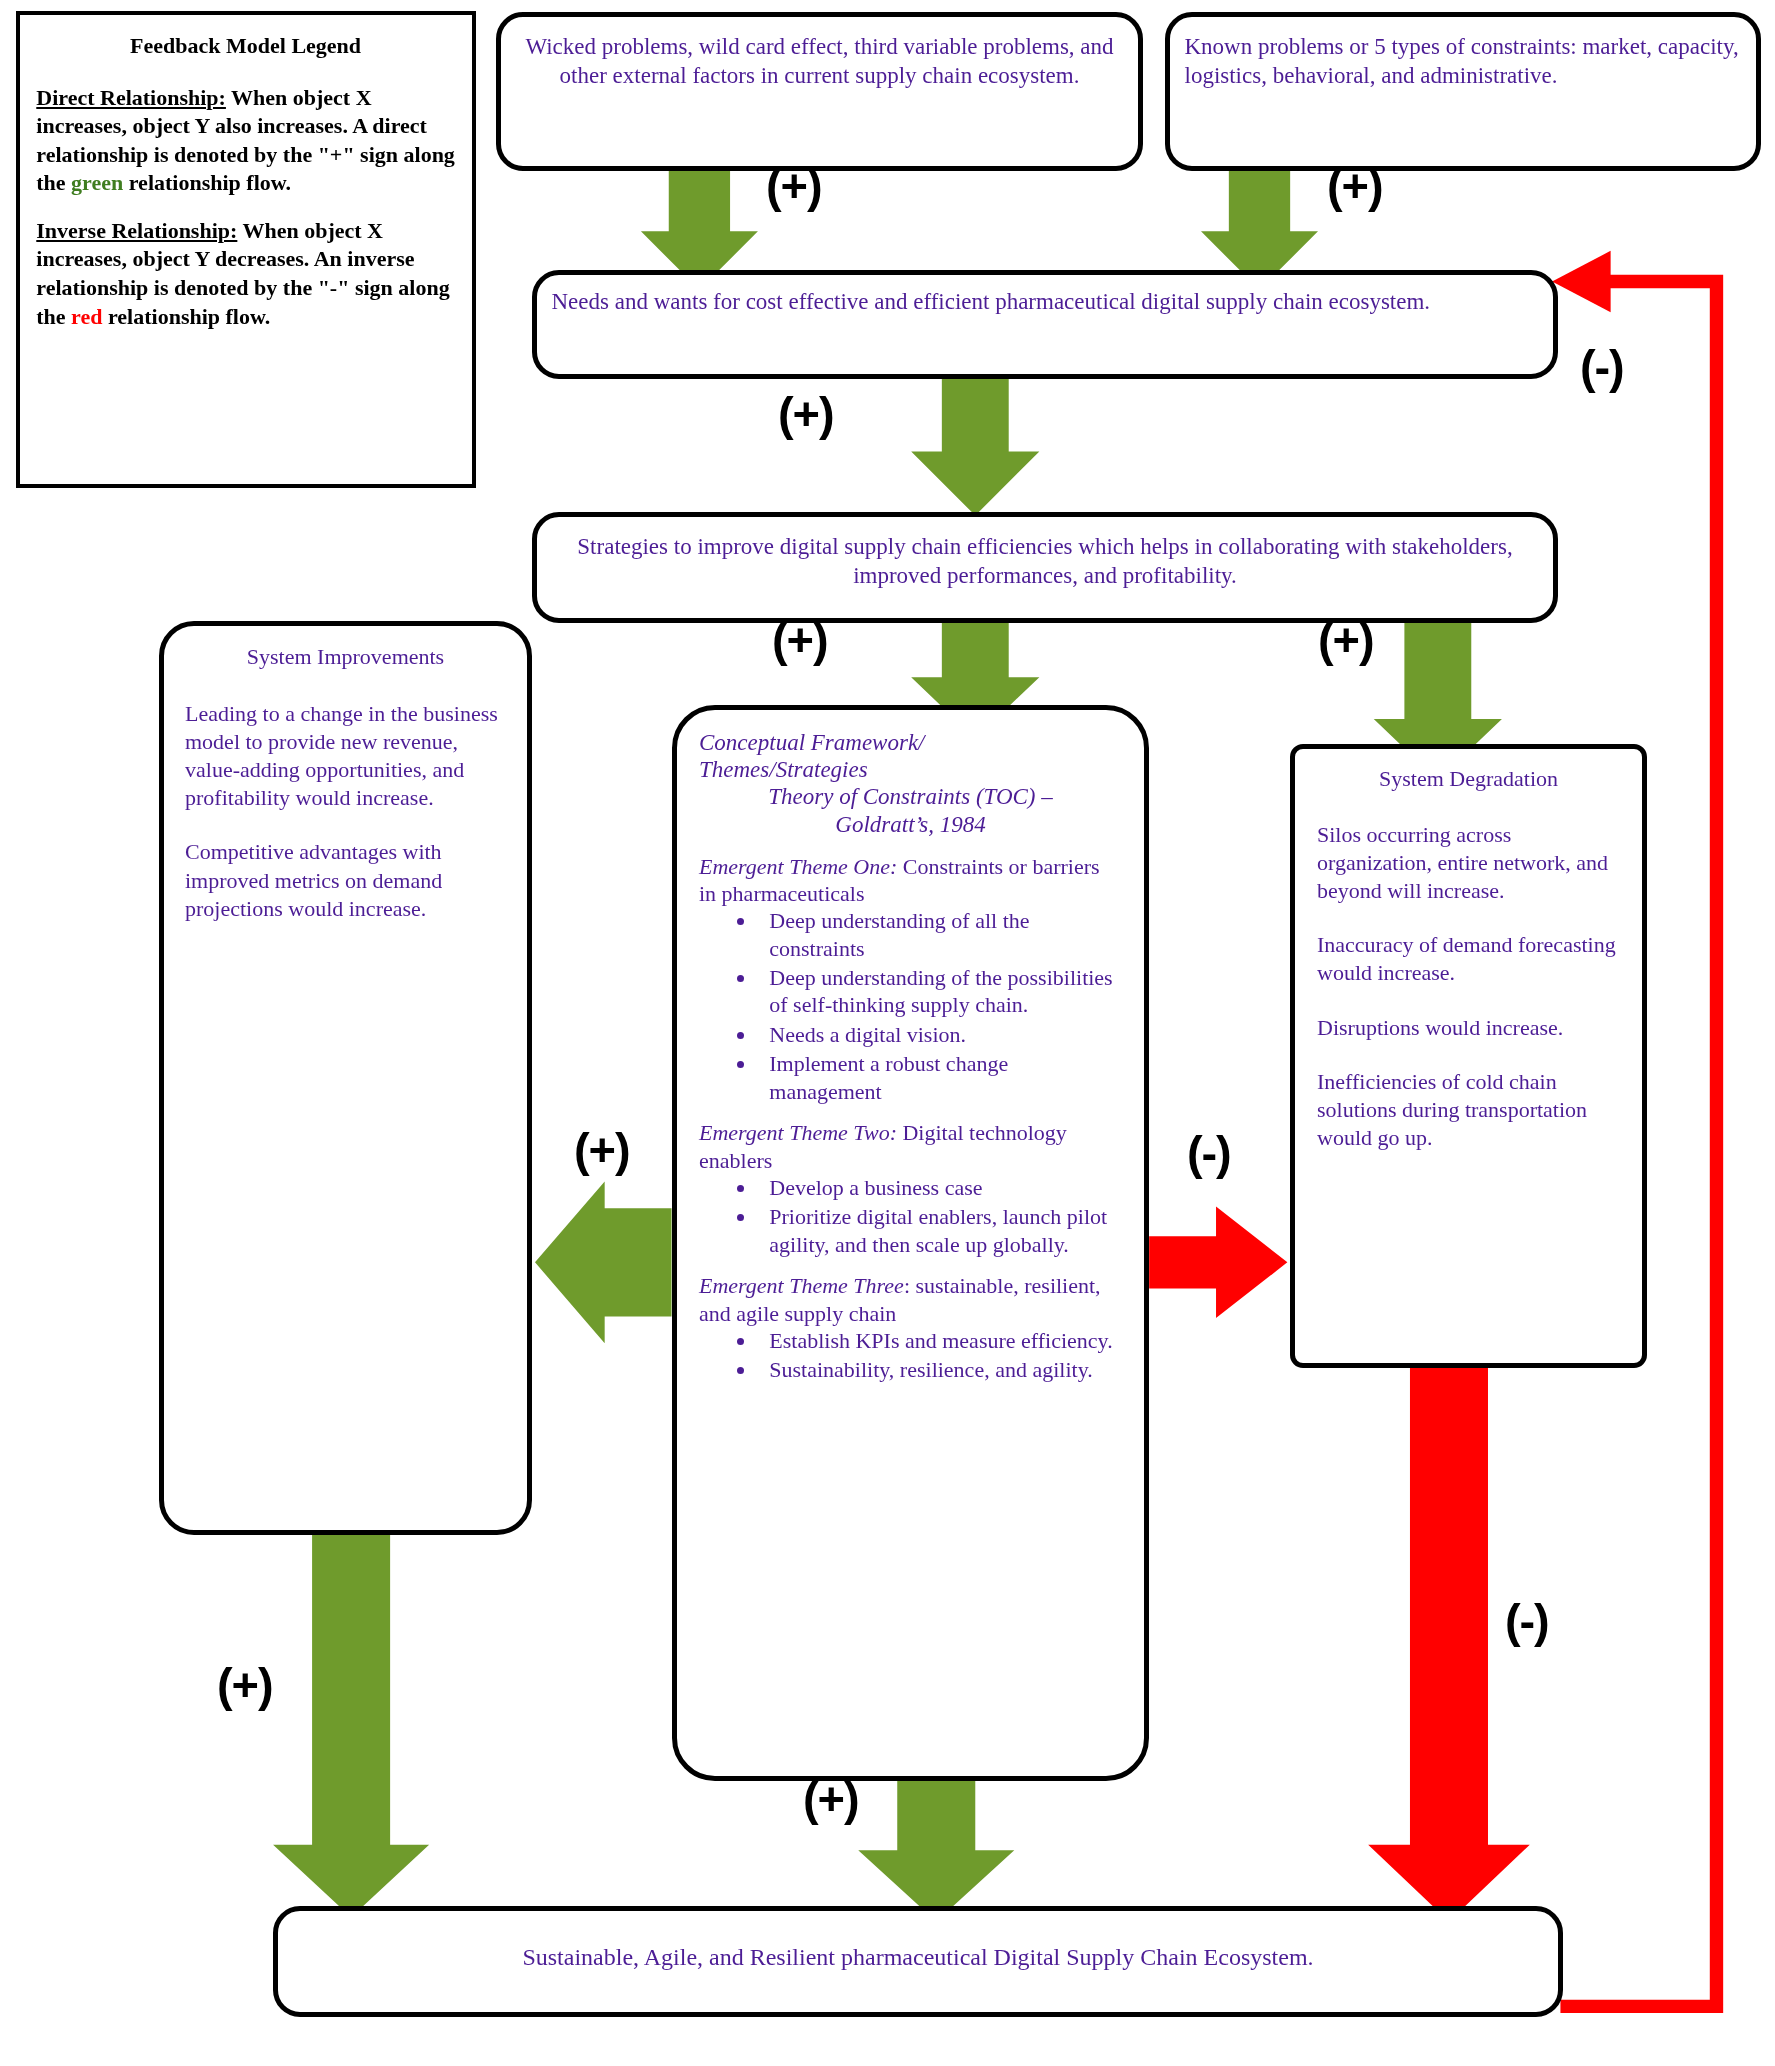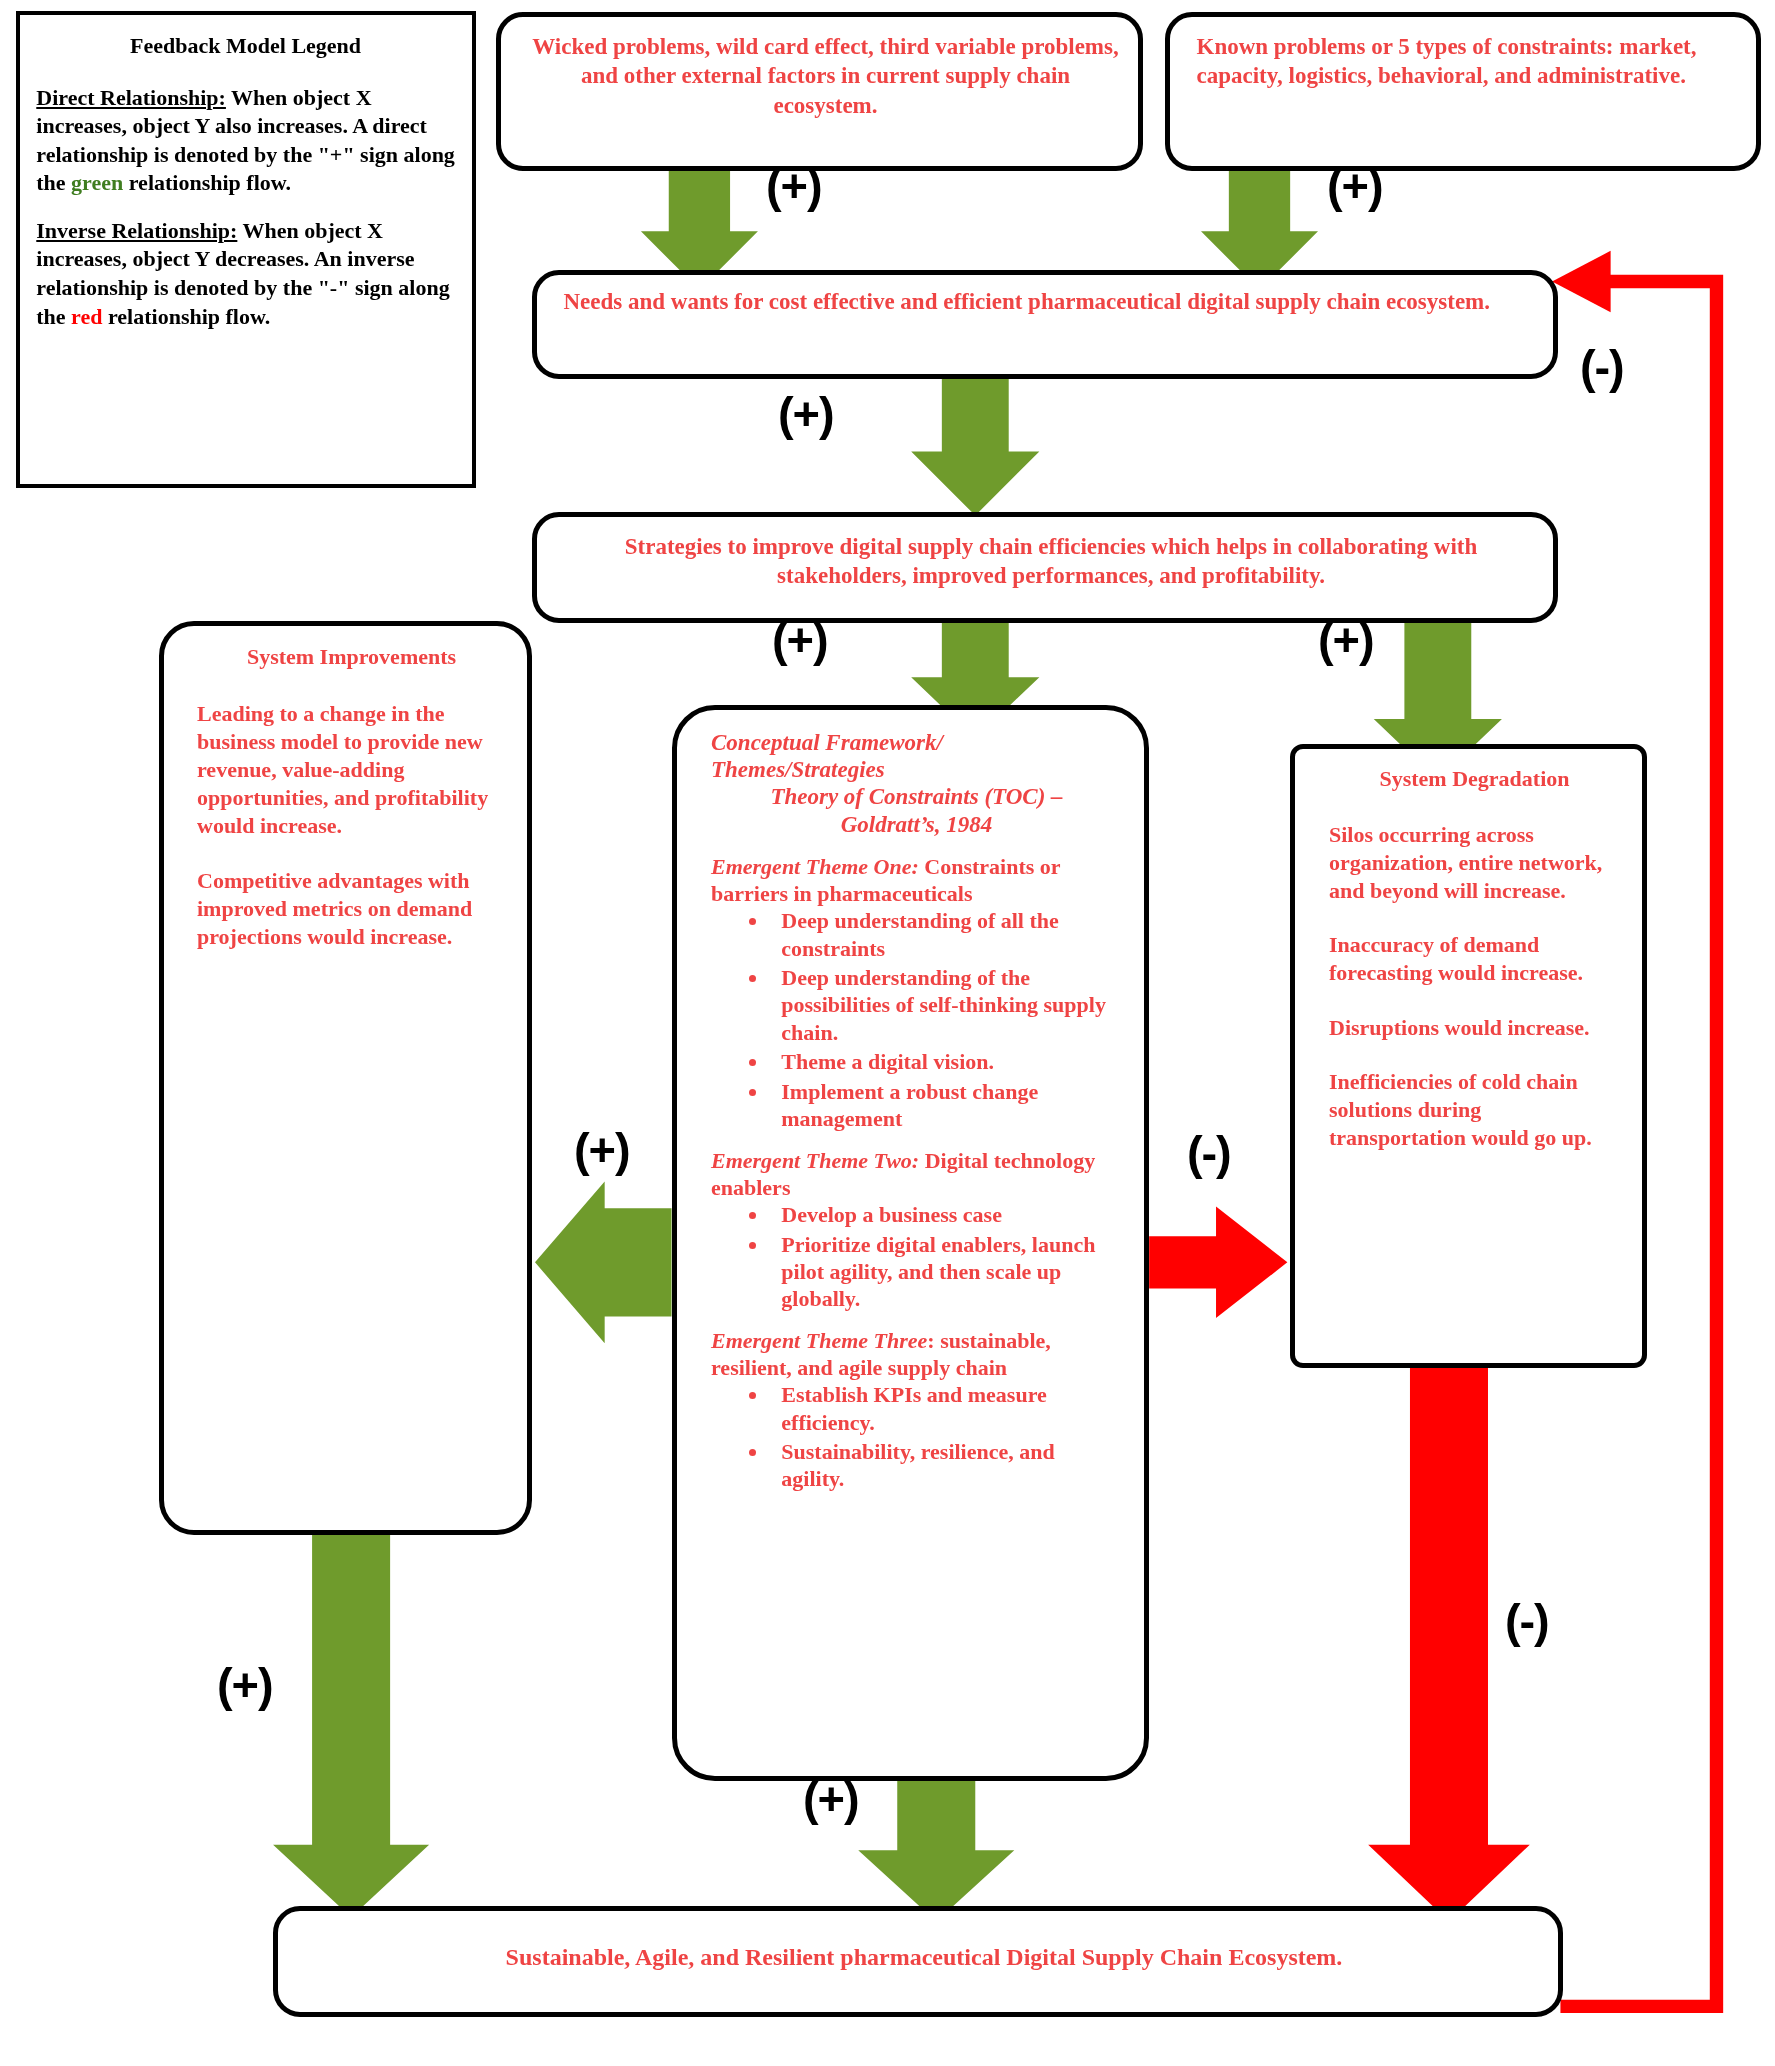--- a/index.html
+++ b/index.html
@@ -21,24 +21,23 @@
     position: absolute;
     box-sizing: border-box;
     background: #ffffff;
     border: 5px solid #000000;
     border-radius: 27px;
     z-index: 5;
   }
   .box.sharp { border-radius: 0; }
   .box-inner {
     padding: 7.8px 14.5px;
-    font-weight: bold;
-    color: #ef4444;
+    font-weight: normal;
+    color: #4c1d95;
     line-height: 1.28;
-    margin-left: 12px;
   }
   .ctr { text-align: center; }
   .lft { text-align: left; }
 
   
   #legend-box { left: 15.6px; top: 11px; width: 460px; height: 477px; border-width: 4.5px; border-radius: 0; }
   #legend-box .legend-title { text-align: center; font-weight: bold; font-size: 22px; margin: 18px 0 24.5px 0; }
   #legend-box p { margin: 0 0 19px 0; font-size: 22px; font-weight: bold; line-height: 1.30; padding: 0 16.7px; }
   .u { text-decoration: underline; }
   .green-word { color: #3f7d20; }
@@ -160,21 +159,21 @@
     <div class="box-inner">
       <div class="fw-title">Conceptual Framework/</div>
       <div class="fw-title">Themes/Strategies</div>
       <div class="fw-sub">Theory of Constraints (TOC) –</div>
       <div class="fw-sub">Goldratt’s, 1984</div>
 
       <div class="theme"><em>Emergent Theme One:</em><span> Constraints or barriers in pharmaceuticals</span></div>
       <ul>
         <li>Deep understanding of all the constraints</li>
         <li>Deep understanding of the possibilities of self-thinking supply chain.</li>
-        <li>Theme a digital vision.</li>
+        <li>Needs a digital vision.</li>
         <li>Implement a robust change management</li>
       </ul>
 
       <div class="theme"><em>Emergent Theme Two:</em><span> Digital technology enablers</span></div>
       <ul>
         <li>Develop a business case</li>
         <li>Prioritize digital enablers, launch pilot agility, and then scale up globally.</li>
       </ul>
 
       <div class="theme"><em>Emergent Theme Three</em><span>: sustainable, resilient, and agile supply chain</span></div>

